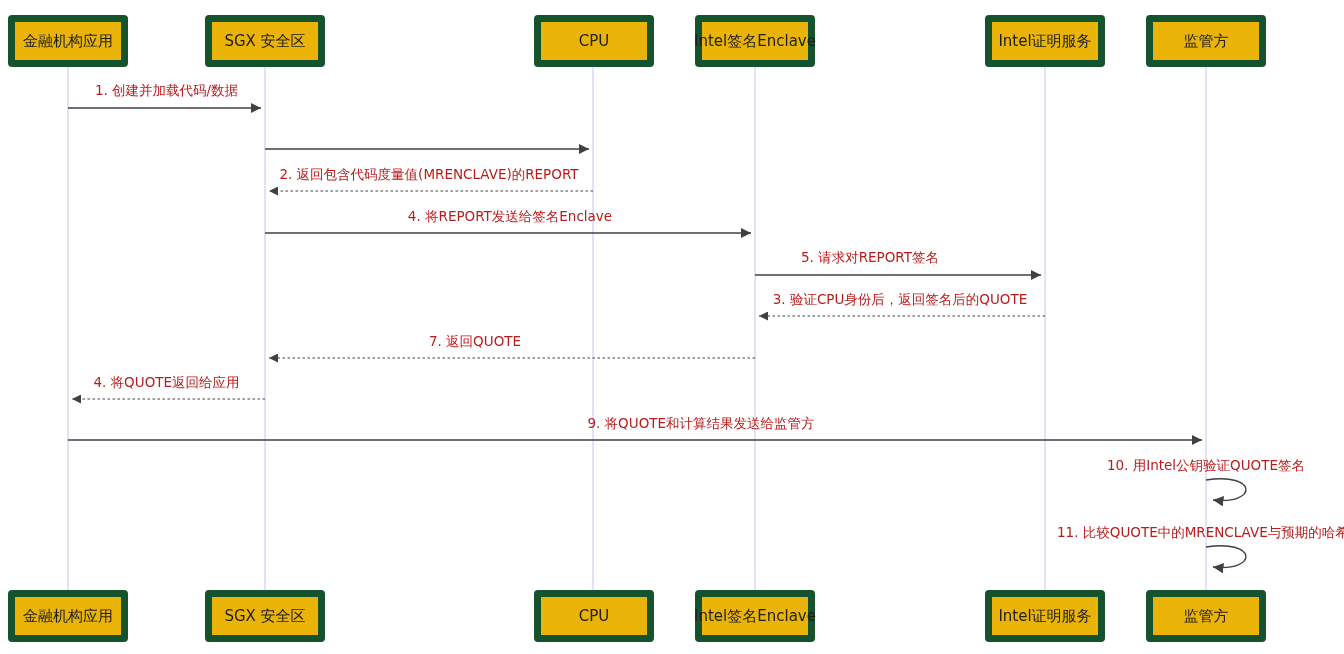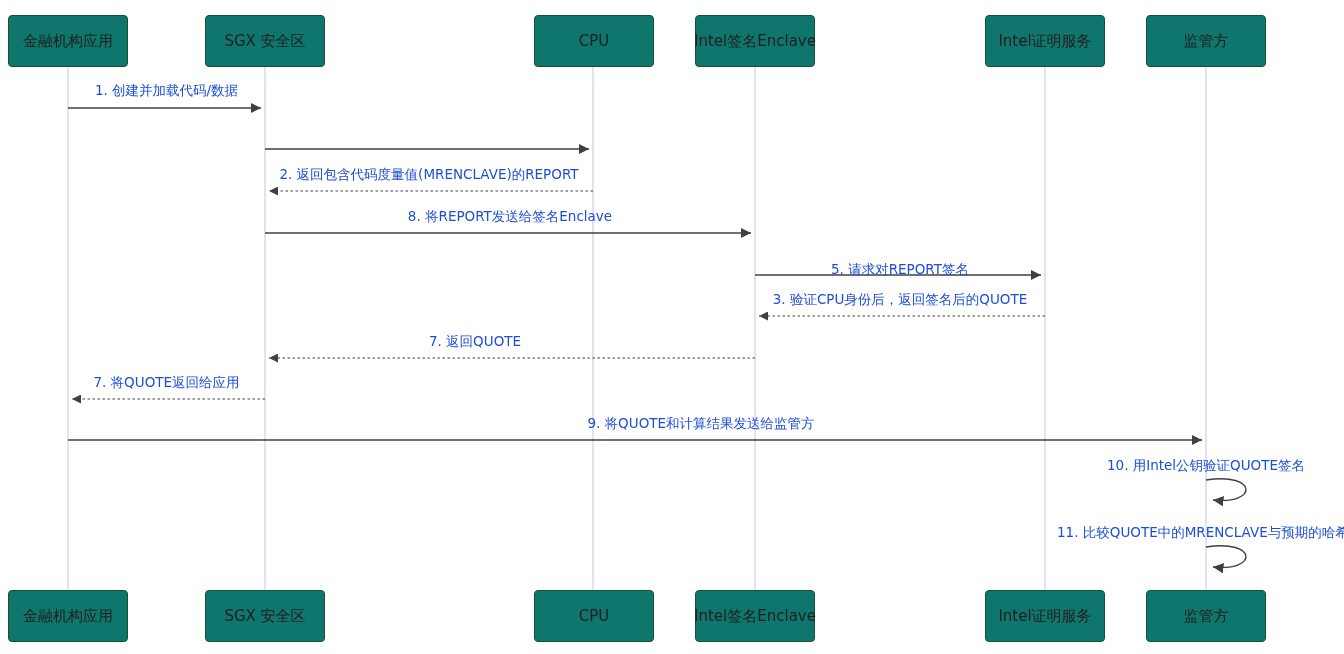--- a/index.html
+++ b/index.html
@@ -2,26 +2,26 @@
 <html><head>
 <meta charset="utf-8">
 <style>
   html,body { margin:0; padding:0; background:#ffffff; }
   .stage {
     position:relative; width:1344px; height:654px; background:#ffffff;
     font-family:"DejaVu Sans","Liberation Sans",sans-serif; overflow:hidden;
   }
   .actor {
     position:absolute; width:120px; height:52px; box-sizing:border-box;
-    background:#0f766e; border:1px solid #14532d; border-radius:4px;
+    background:#eab308; border:7px solid #14532d; border-radius:4px;
     display:flex; align-items:center; justify-content:center;
     font-size:15px; color:#1f1f1f; white-space:nowrap;
   }
   .msg-label {
-    position:absolute; font-size:13.5px; color:#1d4ed8; text-align:center;
+    position:absolute; font-size:13.5px; color:#b91c1c; text-align:center;
     white-space:nowrap; line-height:20px; height:20px;
   }
   svg.layer { position:absolute; left:0; top:0; }
 </style>
 </head>
 <body>
 
 <div class="stage">
 
   <svg class="layer" width="1344" height="654" viewBox="0 0 1344 654">
@@ -85,22 +85,22 @@
     </div>
   <div class="actor" style="left:985px;  top:590px;">
       <span>Intel证明服务</span>
     </div>
   <div class="actor" style="left:1146px; top:590px;">
       <span>监管方</span>
     </div>
 
   <div class="msg-label" style="left:68px;   width:197px;  top:80px;">1. 创建并加载代码/数据</div>
   <div class="msg-label" style="left:265px;  width:328px;  top:164px;">2. 返回包含代码度量值(MRENCLAVE)的REPORT</div>
-  <div class="msg-label" style="left:265px;  width:490px;  top:206px;">8. 将REPORT发送给签名Enclave</div>
-  <div class="msg-label" style="left:755px;  width:290px;  top:247px;margin-top:12px;">5. 请求对REPORT签名</div>
+  <div class="msg-label" style="left:265px;  width:490px;  top:206px;">4. 将REPORT发送给签名Enclave</div>
+  <div class="msg-label" style="left:725px;  width:290px;  top:247px;">5. 请求对REPORT签名</div>
   <div class="msg-label" style="left:755px;  width:290px;  top:289px;">3. 验证CPU身份后，返回签名后的QUOTE</div>
   <div class="msg-label" style="left:265px;  width:420px;  top:331px;">7. 返回QUOTE</div>
-  <div class="msg-label" style="left:68px;   width:197px;  top:372px;">7. 将QUOTE返回给应用</div>
+  <div class="msg-label" style="left:68px;   width:197px;  top:372px;">4. 将QUOTE返回给应用</div>
   <div class="msg-label" style="left:68px;   width:1266px; top:413px;text-align:center;">9. 将QUOTE和计算结果发送给监管方</div>
   <div class="msg-label" style="left:1057px; width:298px;  top:455px;">10. 用Intel公钥验证QUOTE签名</div>
   <div class="msg-label" style="left:1057px; width:298px;  top:522px;">11. 比较QUOTE中的MRENCLAVE与预期的哈希值</div>
 
 </div>
 
 </body></html>

